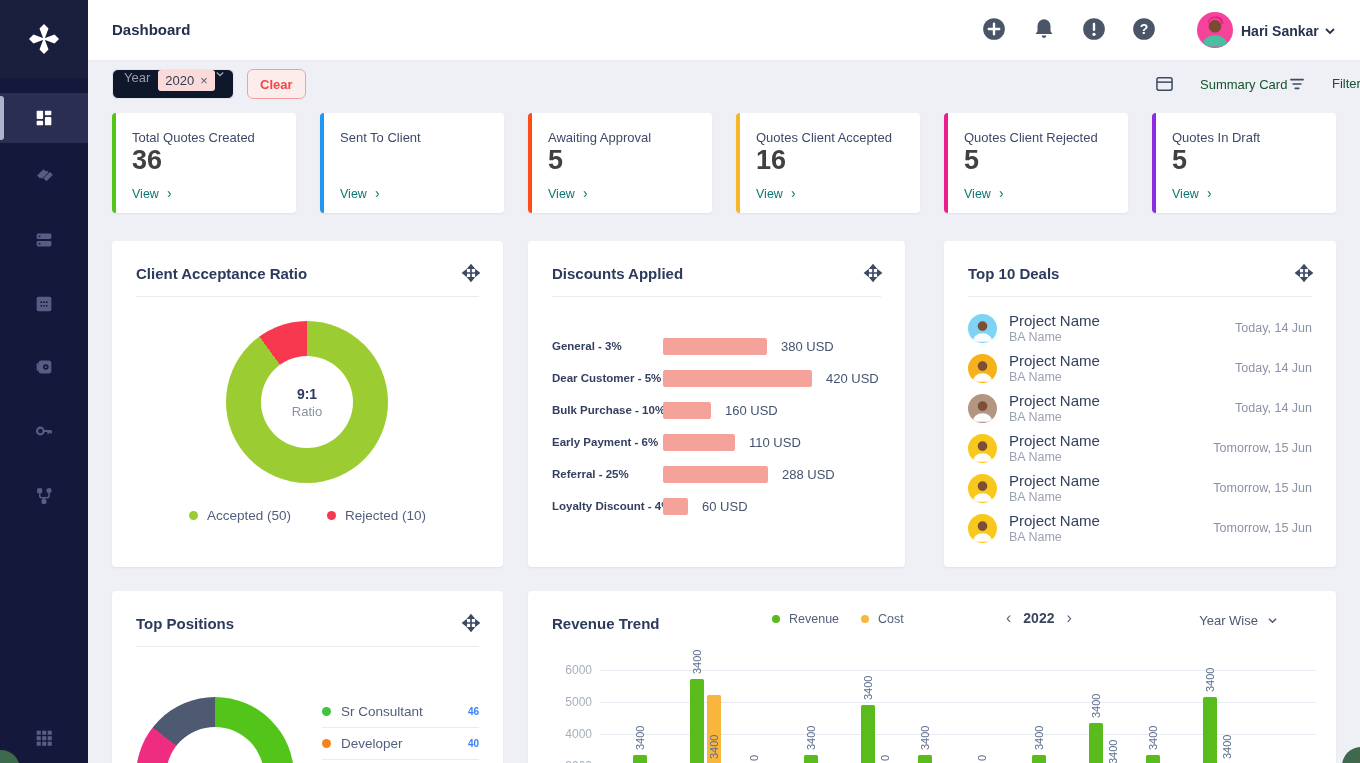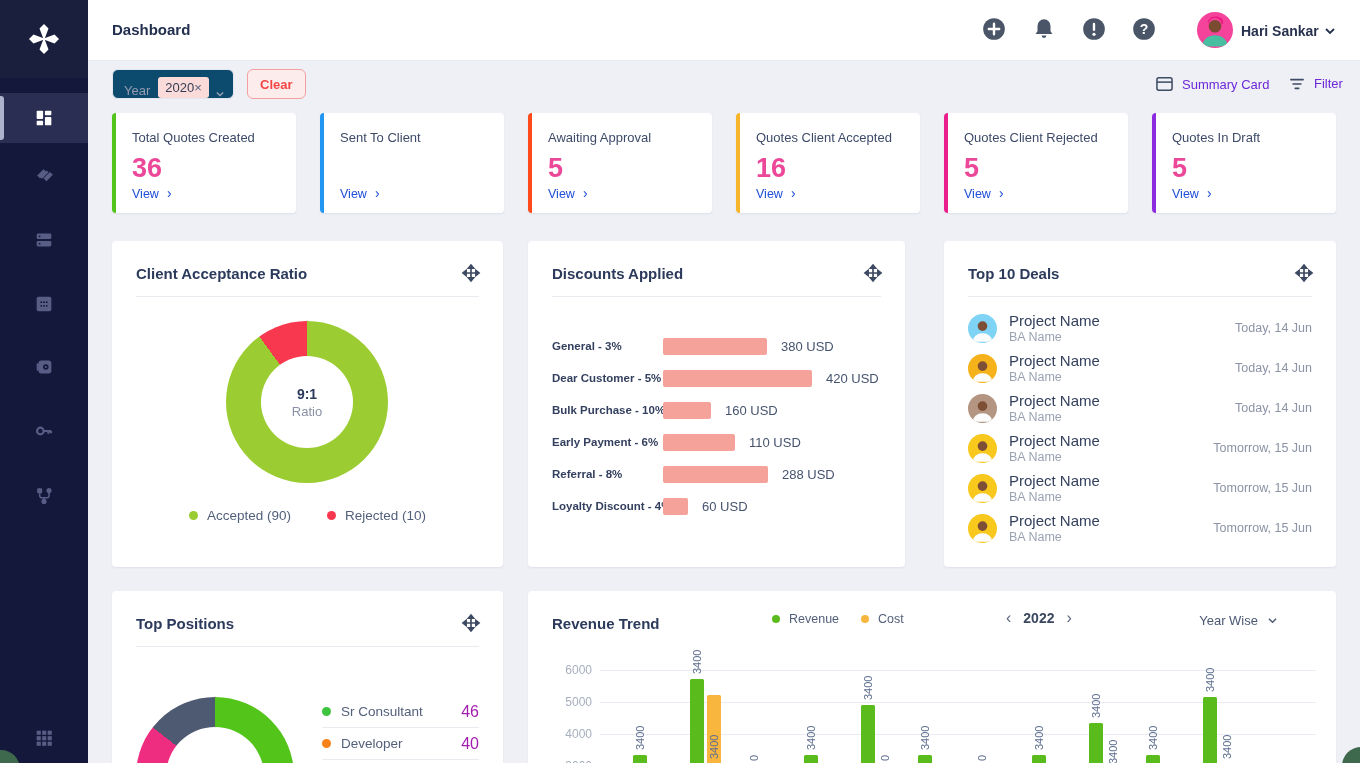--- a/index.html
+++ b/index.html
@@ -12,33 +12,33 @@
 .nav-active::before{content:"";position:absolute;left:0;top:3px;bottom:3px;width:4px;background:#aeb3cd;border-radius:0 3px 3px 0}
 .nav-item{position:absolute;left:0;width:88px;height:40px;display:flex;align-items:center;justify-content:center;cursor:pointer}
 
 .header{position:absolute;left:88px;top:0;width:1272px;height:61px;background:#fff;border-bottom:1px solid #e9ebf1}
 .header-title{position:absolute;left:24px;top:21px;font-size:15px;font-weight:bold;color:#222f4e}
 .hicon{position:absolute;top:16px;width:26px;height:26px;cursor:pointer}
 .avatar{position:absolute;left:1109px;top:12px;width:36px;height:36px;border-radius:50%;background:#f5439b;overflow:hidden;cursor:pointer}
 .uname{position:absolute;left:1153px;top:23px;font-size:14px;font-weight:bold;color:#27324f;cursor:pointer}
 .uchev{position:absolute;left:1236px;top:26px;cursor:pointer}
 
-.yearsel{position:absolute;left:112px;top:69px;width:122px;height:30px;background:#0c4a6e;border:1px solid #e3e6ee;border-radius:6px;display:flex;align-items:flex-end;padding:0 8px 0 11px;cursor:pointer}
+.yearsel{position:absolute;left:112px;top:69px;width:122px;height:30px;background:#0f172a;border:1px solid #e3e6ee;border-radius:6px;display:flex;align-items:flex-start;padding:0 8px 0 11px;cursor:pointer}
 .yearsel .lbl{font-size:13px;color:#959cb0}
-.chip{margin-left:8px;background:#fbdbd9;border-radius:3px;padding:3px 7px;font-size:13px;color:#323c55;display:flex;align-items:center;}
+.chip{margin-left:8px;background:#fbdbd9;border-radius:3px;padding:3px 7px;font-size:13px;color:#323c55;display:flex;align-items:center;gap:6px}
 .chip .x{color:#55607c;cursor:pointer;font-size:13px}
 .yearsel .dd{margin-left:auto}
 .clearbtn{position:absolute;left:247px;top:69px;height:30px;padding:0 12px;background:#fdecec;border:1px solid #f5a0a0;border-radius:6px;color:#f44545;font-size:13px;font-weight:bold;display:flex;align-items:center;cursor:pointer}
-.topright{position:absolute;top:76px;display:flex;align-items:center;gap:9px;cursor:pointer;font-size:13px;color:#6d28d9}
+.topright{position:absolute;top:76px;display:flex;align-items:center;gap:27px;cursor:pointer;font-size:13px;color:#14532d}
 
 #statRow{position:absolute;left:112px;top:113px;width:1224px;height:100px;display:flex;gap:24px}
 .stat{flex:1;background:#fff;border-radius:4px;border-left:4px solid #ccc;box-shadow:0 1px 2px rgba(20,30,70,.07);position:relative;padding:17px 16px}
 .stat-label{font-size:13px;color:#3d4a68}
-.stat-value{margin-top:8px;font-size:27px;font-weight:bold;color:#ec4899}
-.stat-view{position:absolute;left:16px;bottom:12px;font-size:12.5px;color:#1d4ed8;cursor:pointer}
+.stat-value{margin-top:0;font-size:27px;font-weight:bold;color:#404040}
+.stat-view{position:absolute;left:16px;bottom:12px;font-size:12.5px;color:#0f766e;cursor:pointer}
 .stat-view .chev{margin-left:8px;font-size:14px}
 
 .card{position:absolute;background:#fff;border-radius:4px;box-shadow:0 1px 2px rgba(20,30,70,.07)}
 .card-title{position:absolute;left:24px;top:24px;font-size:15px;font-weight:bold;color:#2c3a5c}
 .movebtn{position:absolute;right:22px;top:22px;width:20px;height:20px;cursor:grab}
 .card-hr{position:absolute;left:24px;right:24px;top:55px;border-top:1px solid #e9ebf1}
 
 .ring{position:absolute;border-radius:50%}
 .ring .hole{position:absolute;background:#fff;border-radius:50%;display:flex;flex-direction:column;align-items:center;justify-content:center}
 .c-val{font-size:14px;font-weight:bold;color:#2c3a5c}
@@ -56,21 +56,21 @@
 #dealRows{position:absolute;left:24px;right:24px;top:67px}
 .deal{height:40px;display:flex;align-items:center;cursor:pointer}
 .dav{width:29px;height:29px;border-radius:50%;overflow:hidden;flex:none;margin-right:12px}
 .dtxt .p{font-size:15px;color:#33405e;line-height:1.15}
 .dtxt .b{font-size:12.5px;color:#9aa2b2}
 .ddate{margin-left:auto;font-size:12.5px;color:#8b93a5}
 
 #posLegend{position:absolute;left:210px;top:105px;width:157px}
 .prow{height:32px;display:flex;align-items:center;border-bottom:1px solid #e9ebf1;cursor:pointer}
 .prow .lab{margin-left:10px;font-size:13.5px;color:#525f7a}
-.prow .val{margin-left:auto;font-size:16px;font-weight:normal;color:#a21caf}
+.prow .val{margin-left:auto;font-size:10px;font-weight:bold;color:#3b82f6}
 
 .rleg{position:absolute;left:244px;top:21px;display:flex;gap:22px}
 .rleg .leg-item{font-size:12.5px}
 .pager{position:absolute;left:478px;top:18px;display:flex;align-items:center;font-size:14px;color:#5b6880}
 .pager .yr{margin:0 12px;font-weight:bold;color:#3a475f;font-size:14px}
 .pager .ar{cursor:pointer;font-size:16px}
 .mode{position:absolute;right:58px;top:22px;display:flex;align-items:center;gap:9px;font-size:13px;color:#4b5873;cursor:pointer}
 .tick{position:absolute;width:46px;text-align:right;font-size:12px;color:#a7aebc}
 .grid{position:absolute;height:1px;background:#e9ecf2}
 .bar{position:absolute;border-radius:1.5px 1.5px 0 0}
@@ -285,21 +285,21 @@
   <div class="card-hr"></div>
   <div class="ring" id="accRing" style="left: 114px; top: 80px; width: 162px; height: 162px; background: conic-gradient(rgb(155, 204, 49) 0deg, rgb(155, 204, 49) 324deg, rgb(248, 56, 78) 324deg, rgb(248, 56, 78) 360deg); text-align: right;">
     <div class="hole" style="left:35px;top:35px;width:92px;height:92px">
       <div class="c-val">9:1</div>
       <div class="c-lab">Ratio</div>
     </div>
   </div>
   <div class="legend-row" id="accLegend" style="top:267px">
       <div class="leg-item">
       <span class="dot" style="background:#9bcc31"></span>
-      <span>Accepted (90)</span>
+      <span>Accepted (50)</span>
       </div>
       <div class="leg-item">
       <span class="dot" style="background:#f8384e"></span>
       <span>Rejected (10)</span>
       </div>
     </div>
 </div>
 
 <div class="card" style="left:528px;top:241px;width:377px;height:326px">
   <div class="card-title">Discounts Applied</div>
@@ -330,21 +330,21 @@
       <div class="dlabel">Bulk Purchase - 10%</div>
       <div class="dbar" style="width:48px"></div>
       <div class="dval">160 USD</div>
     </div>
       <div class="drow">
       <div class="dlabel">Early Payment - 6%</div>
       <div class="dbar" style="width:72px"></div>
       <div class="dval">110 USD</div>
     </div>
       <div class="drow">
-      <div class="dlabel">Referral - 8%</div>
+      <div class="dlabel">Referral - 25%</div>
       <div class="dbar" style="width:105px"></div>
       <div class="dval">288 USD</div>
     </div>
       <div class="drow">
       <div class="dlabel">Loyalty Discount - 4%</div>
       <div class="dbar" style="width:25px"></div>
       <div class="dval">60 USD</div>
     </div>
     </div>
 </div>

